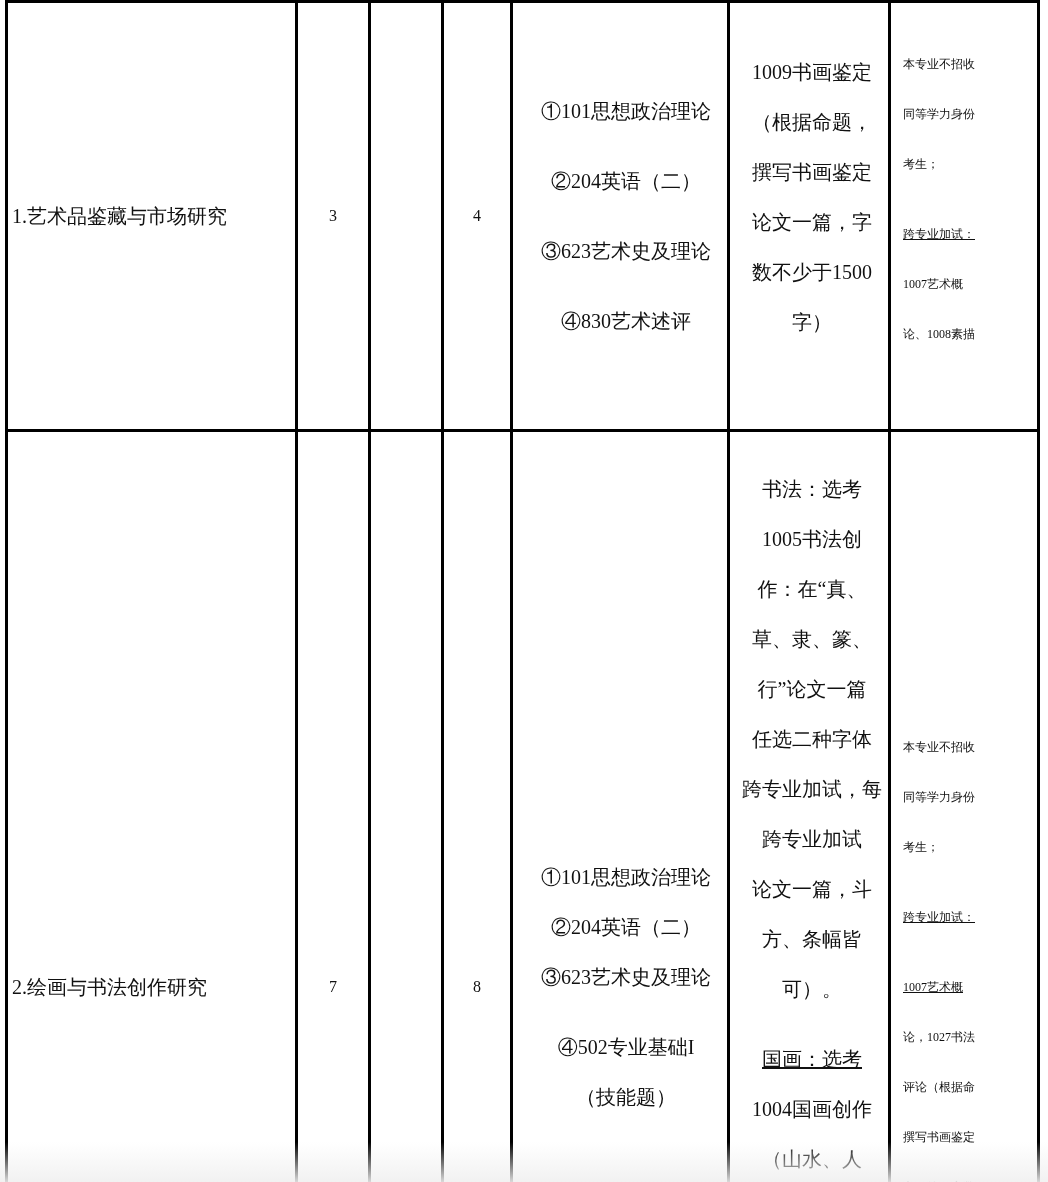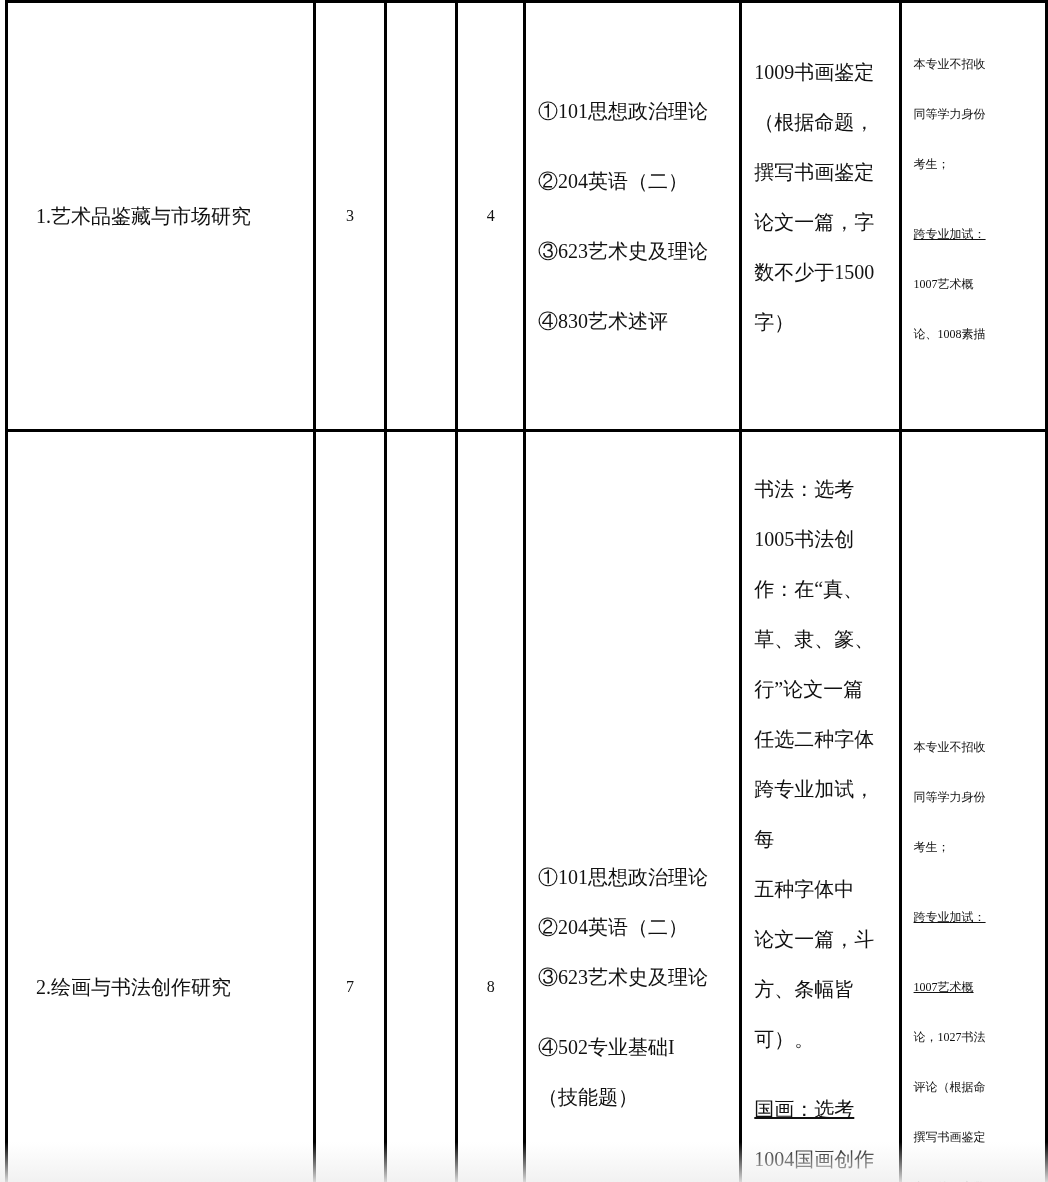--- a/index.html
+++ b/index.html
@@ -1,26 +1,26 @@
 <!DOCTYPE html>
 <html><head>
 <meta charset="utf-8">
 <style>
   html, body { margin: 0; padding: 0; background: #ffffff; }
   body { width: 1048px; height: 1182px; overflow: hidden; position: relative;
          font-family: "Liberation Serif", "DejaVu Serif", serif; color: #111; }
   table { position: absolute; left: 5px; top: 0px; border-collapse: collapse; table-layout: fixed; }
   td { border: 3px solid #000; vertical-align: middle; padding: 0; }
-  .c-name { width: 283px; padding-left: 28px; font-size: 20px; text-align: left; }
+  .c-name { width: 283px; padding-left: 4px; font-size: 20px; text-align: left; }
   .c-num { text-align: center; font-size: 16px; }
   .c-subj { padding-left: 12px; font-size: 20px; }
-  .c-subj .line { line-height: 70px; white-space: nowrap; }
+  .c-subj .line { line-height: 70px; white-space: nowrap; text-align: center; }
   .row2 .c-subj .line { line-height: 50px; }
   .row2 .c-subj .line.gap { margin-top: 20px; }
-  .c-retest { padding-left: 12px; padding-right: 6px; font-size: 20px; line-height: 50px; vertical-align: top; }
+  .c-retest { padding-left: 12px; padding-right: 6px; font-size: 20px; line-height: 50px; vertical-align: top; text-align: center; }
   .c-note { padding-left: 12px; font-size: 12px; line-height: 50px; }
   .row1 td { height: 382px; }
   .row2 td { height: 820px; }
   .row1 .c-retest { padding-top: 44px; }
   .row2 .c-retest { padding-top: 32px; }
   .row2 .c-note { vertical-align: top; padding-top: 290px; }
   .row1 .c-note { vertical-align: top; padding-top: 36px; }
   .para-gap { margin-top: 20px; text-decoration: underline; }
   .fade { position: absolute; left: 0; right: 0; bottom: 0; height: 40px;
           background: linear-gradient(to bottom, rgba(255,255,255,0), rgba(240,240,240,0.9)); pointer-events: none; }
@@ -80,21 +80,21 @@
       <div class="line">（技能题）</div>
     </td>
     <td class="c-retest">
       <div>书法：选考</div>
       <div>1005书法创</div>
       <div>作：在“真、</div>
       <div>草、隶、篆、</div>
       <div>行”论文一篇</div>
       <div>任选二种字体</div>
       <div>跨专业加试，每</div>
-      <div>五种字体中</div>
+      <div>跨专业加试</div>
       <div>论文一篇，斗</div>
       <div>方、条幅皆</div>
       <div>可）。</div>
       <div class="para-gap">国画：选考</div>
       <div>1004国画创作</div>
       <div>（山水、人</div>
 
     </td>
     <td class="c-note">
       <div>本专业不招收</div>

